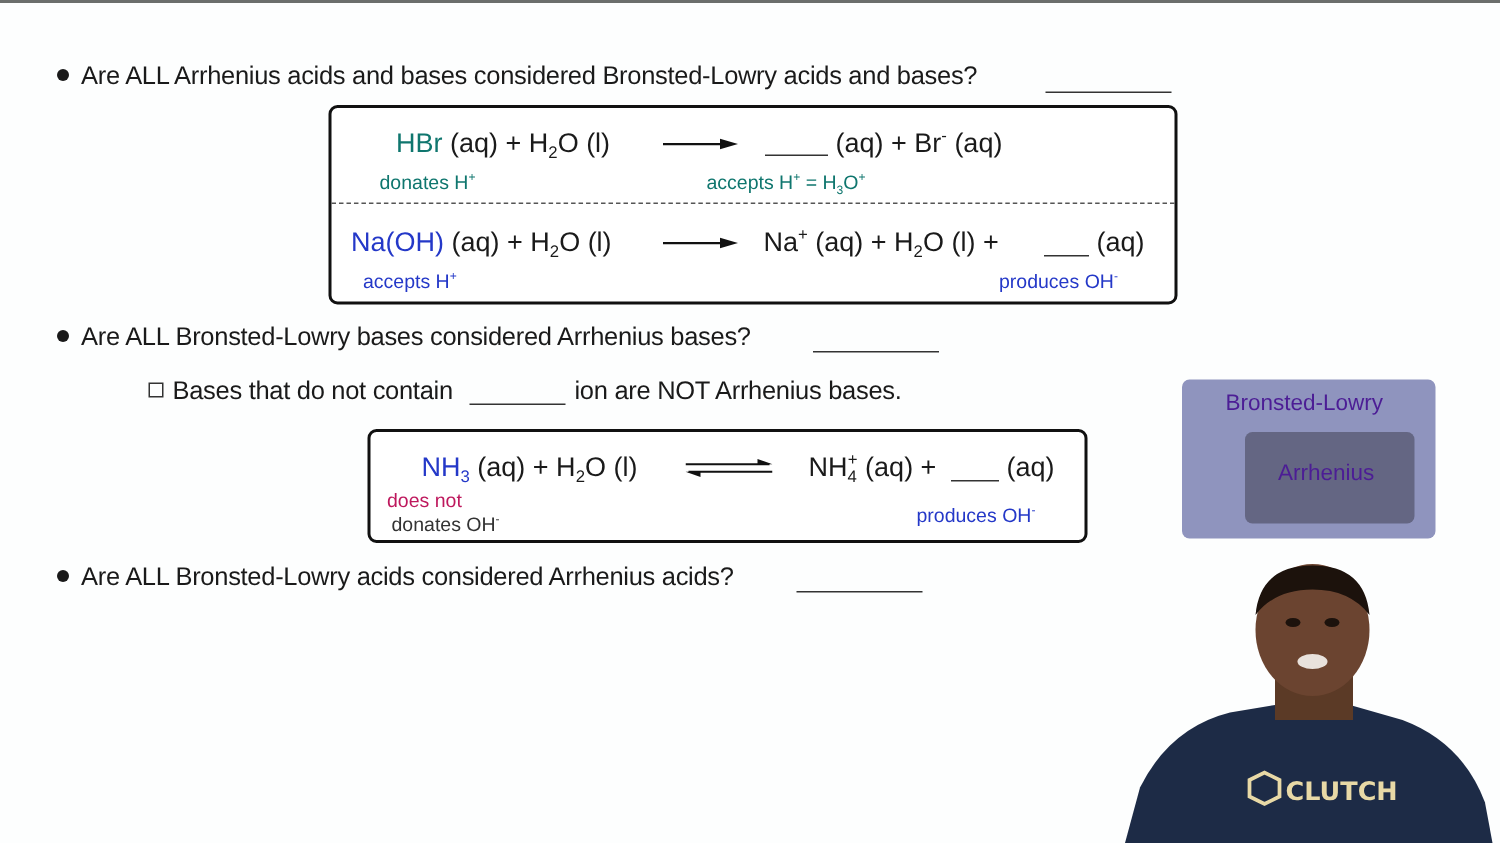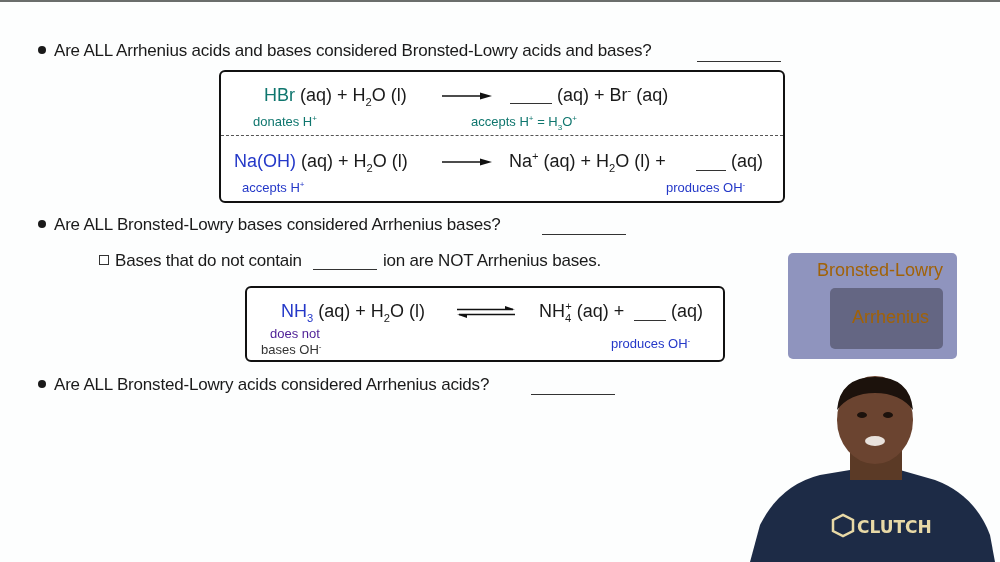--- a/index.html
+++ b/index.html
@@ -17,21 +17,21 @@
     .box { position:absolute; border:2px solid #111; border-radius:6px; background:#fff; box-sizing:border-box; }
     .eq { font-size:18px; }
     .red { color:#0f766e; }
     .blue { color:#2438c8; }
     .small { font-size:13px; }
     .dash { position:absolute; left:0; right:0; border-top:1.5px dashed #555; }
     sub, sup { font-size:62%; line-height:0; }
     .checkbox { display:inline-block; width:8px; height:8px; border:1px solid #333; margin-right:6px; vertical-align:middle; position:relative; top:-2px; }
     .venn-outer { position:absolute; left:788px; top:253px; width:169px; height:106px; background:#8f94be; border-radius:5px; }
     .venn-inner { position:absolute; left:830px; top:288px; width:113px; height:61px; background:#646683; border-radius:5px; }
-    .venn-label { font-size:18px; color:#a16207; }
+    .venn-label { font-size:15px; color:#4c1d95; }
     .presenter { position:absolute; left:750px; top:375px; width:250px; height:187px; }
   </style>
 </head>
 <body>
 
 <div class="topbar"></div>
 
 <div class="abs q" style="left:38px; top:41px;">
   <span class="bullet"></span><span>Are ALL Arrhenius acids and bases considered Bronsted-Lowry acids and bases?</span>
 </div>
@@ -97,23 +97,23 @@
   <line x1="0" y1="3.5" x2="56" y2="3.5" stroke="#111" stroke-width="1.3"></line>
     <polygon points="48,0 58,3.5 48,3.5" fill="#111"></polygon>
   <line x1="2" y1="8.5" x2="58" y2="8.5" stroke="#111" stroke-width="1.3"></line>
     <polygon points="10,8.5 0,8.5 10,12" fill="#111"></polygon>
 </svg>
 <div class="abs eq" style="left:527px; top:301px;margin-left:12px;">
   <span>NH</span><sub>4</sub><sup style="margin-left:-6px;">+</sup><span> (aq) + </span>
 </div>
 <div class="abs blank" style="left:634px; top:319px; width:32px;"></div>
 <div class="abs eq" style="left:671px; top:301px;">(aq)</div>
-<div class="abs small" style="left:270px; top:326px; color:#4c1d95;text-align:center;">does not</div>
+<div class="abs small" style="left:258px; top:326px; color:#be185d;text-align:center;">does not</div>
 <div class="abs small" style="left:261px; top:342px; color:#333;">
-  <span>bases OH</span><sup>-</sup>
+  <span>donates OH</span><sup>-</sup>
 </div>
 <div class="abs small blue" style="left:611px; top:336px;">
   <span>produces OH</span><sup>-</sup>
 </div>
 
 <div class="abs q" style="left:38px; top:375px;">
   <span class="bullet"></span><span>Are ALL Bronsted-Lowry acids considered Arrhenius acids?</span>
 </div>
 <div class="abs blank" style="left:531px; top:393px; width:84px;"></div>
 

